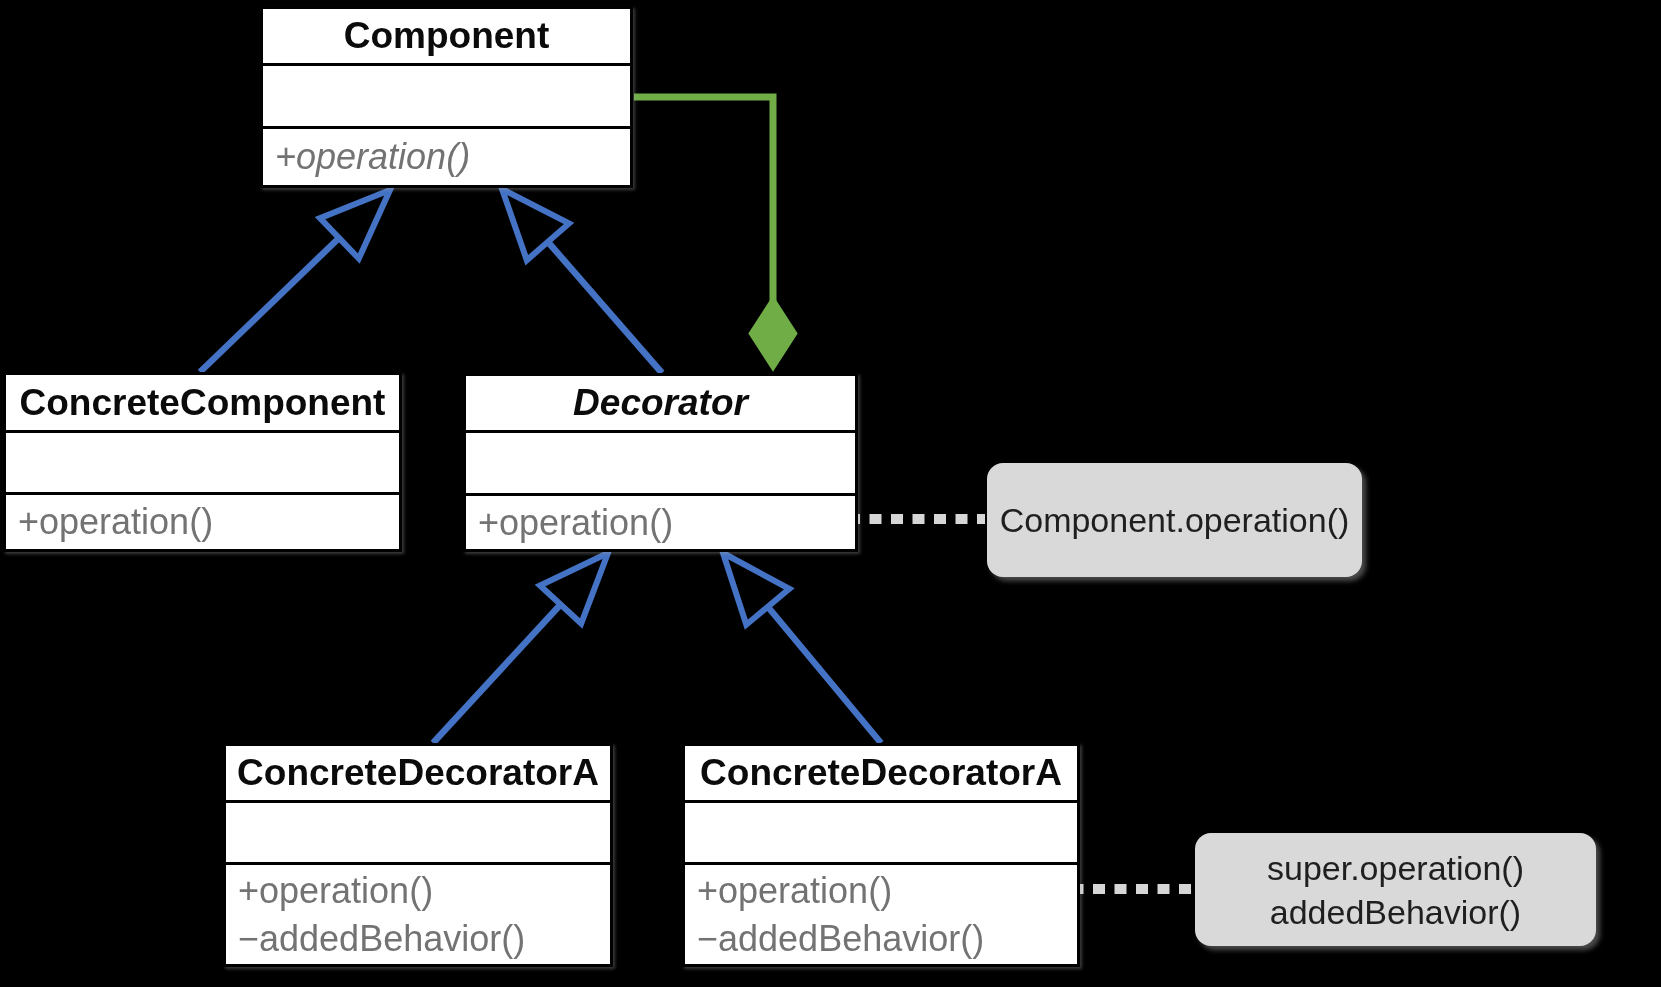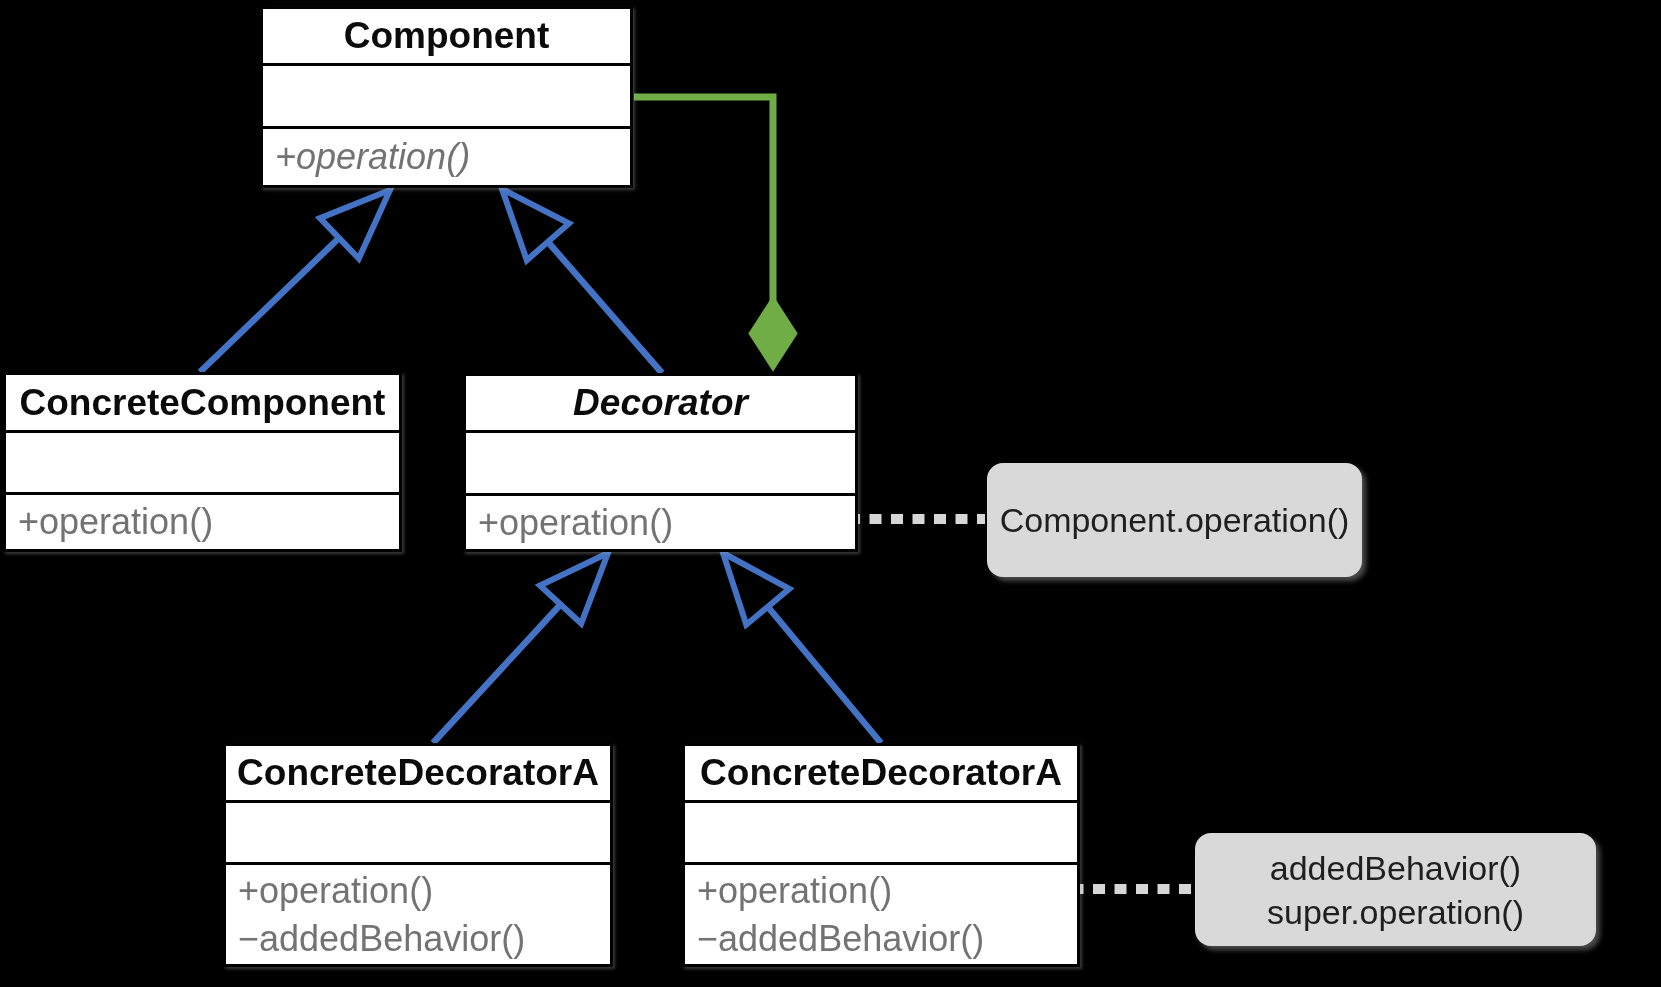--- a/index.html
+++ b/index.html
@@ -164,17 +164,17 @@
       <div>+operation()</div>
       <div>−addedBehavior()</div>
     </div>
   </div>
 
   <div class="note" id="note-component-operation">
     <div>Component.operation()</div>
   </div>
 
   <div class="note" id="note-super-operation">
+    <div>super.operation()</div>
     <div>addedBehavior()</div>
-    <div>super.operation()</div>
   </div>
 
 </div>
 
 </body></html>

